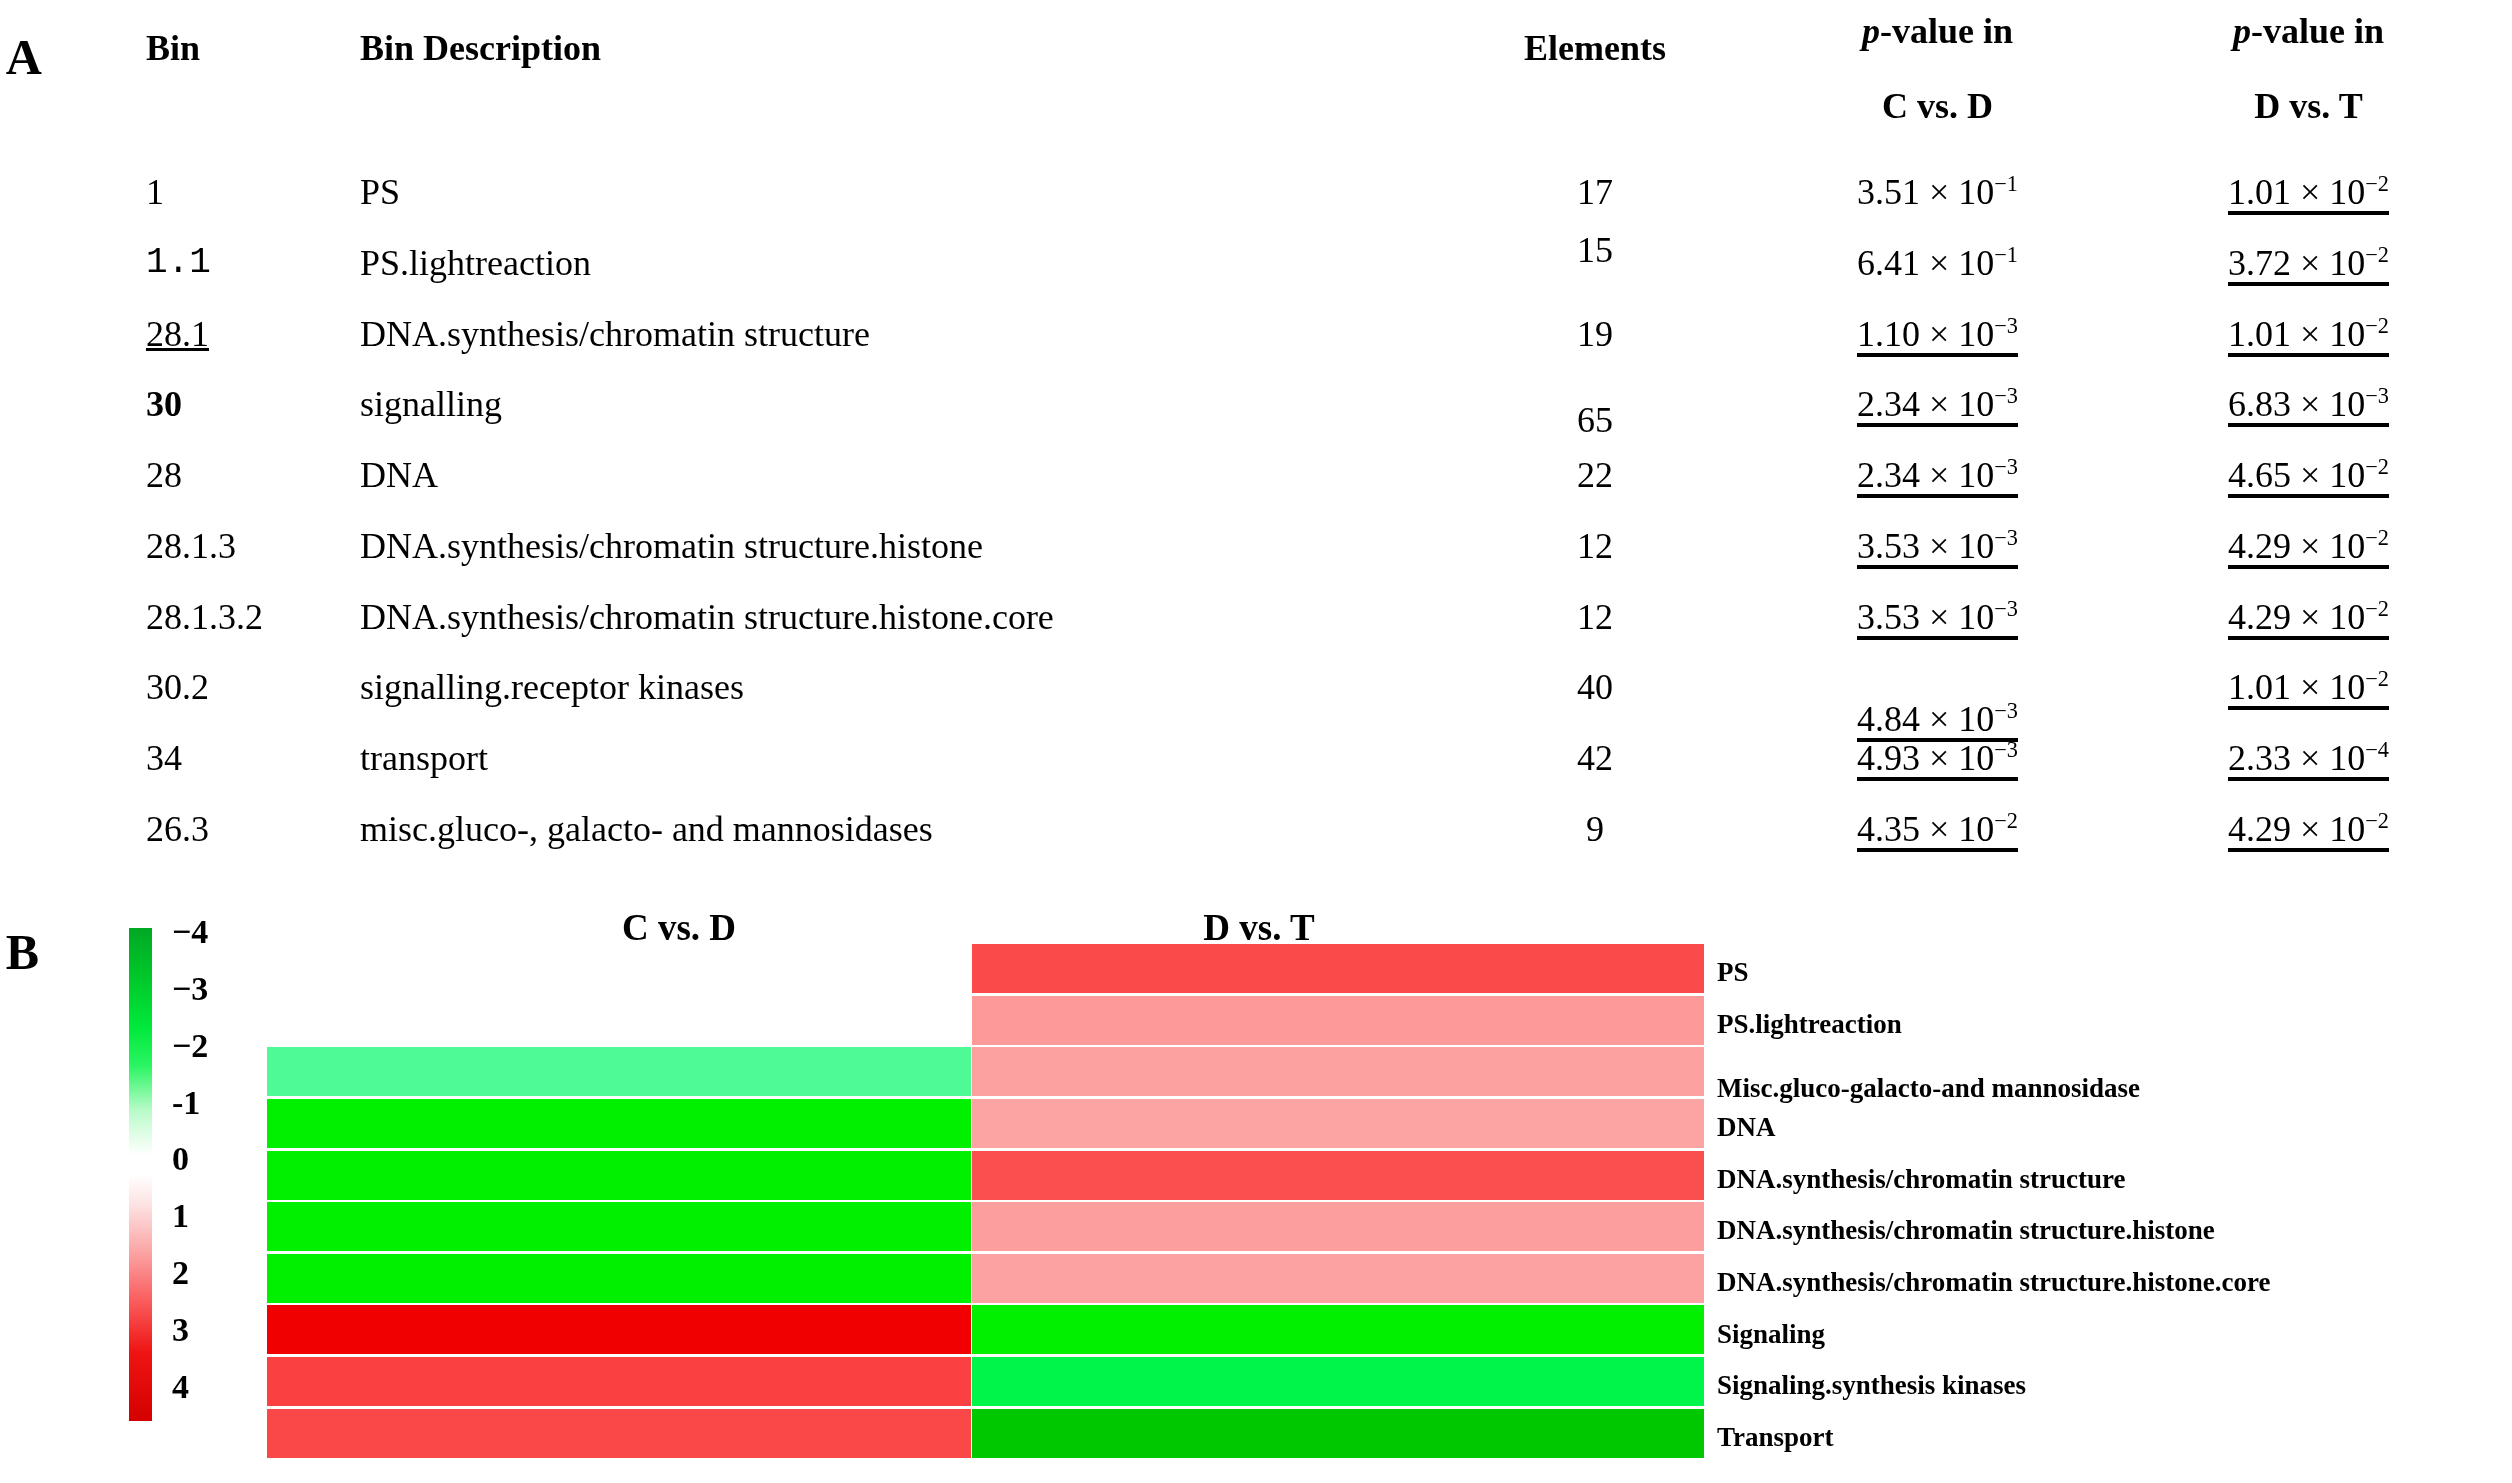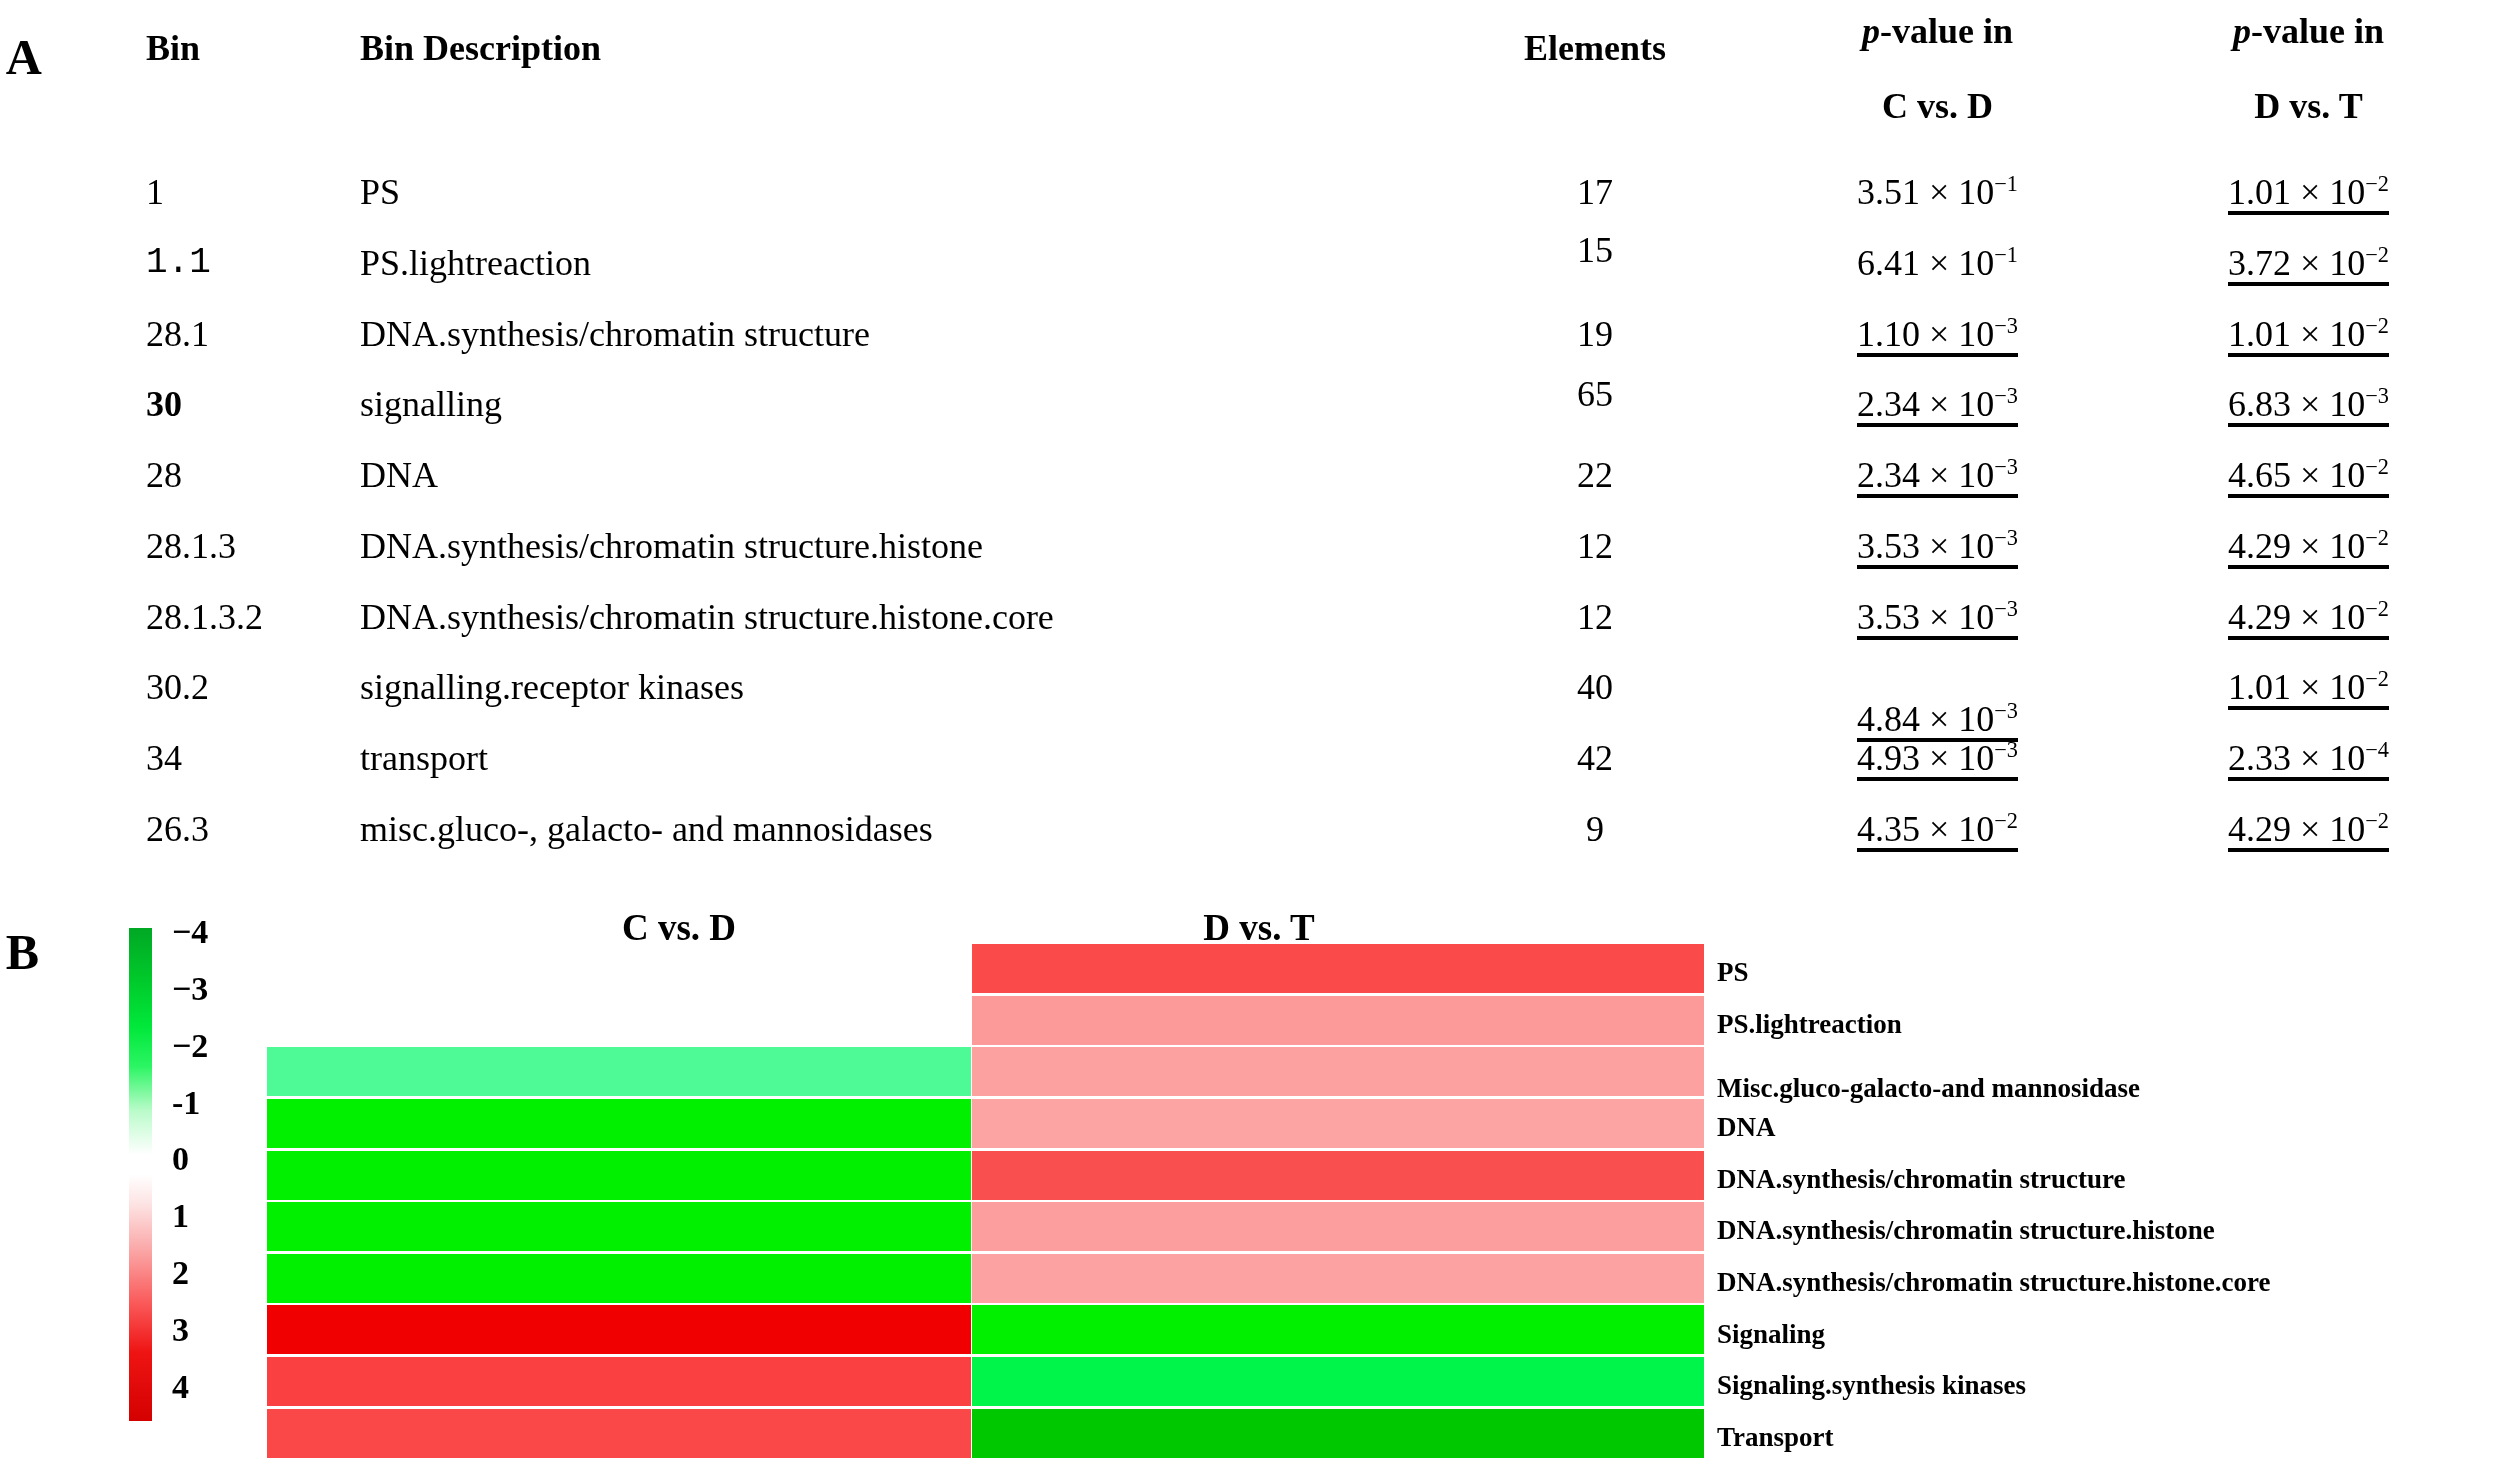--- a/index.html
+++ b/index.html
@@ -78,28 +78,28 @@
       <div class="body-cell c-bin" style="top: 174px;">1</div>
       <div class="body-cell c-desc" style="top: 174px;">PS</div>
       <div class="body-cell c-elem" style="top: 174px;">17</div>
       <div class="body-cell c-p1" style="top: 174px;"><span class="nosig">3.51 × 10<sup>−1</sup></span></div>
       <div class="body-cell c-p2" style="top: 174px;"><span class="sig">1.01 × 10<sup>−2</sup></span></div>
       <div class="body-cell c-bin" style="top: 245px; font-family: Liberation Mono, monospace;">1.1</div>
       <div class="body-cell c-desc" style="top: 245px;">PS.lightreaction</div>
       <div class="body-cell c-elem" style="top: 232px;">15</div>
       <div class="body-cell c-p1" style="top: 245px;"><span class="nosig">6.41 × 10<sup>−1</sup></span></div>
       <div class="body-cell c-p2" style="top: 245px;"><span class="sig">3.72 × 10<sup>−2</sup></span></div>
-      <div class="body-cell c-bin" style="top: 316px;">28.1</div>
+      <div class="body-cell c-bin" style="top: 316px; text-decoration: underline;">28.1</div>
       <div class="body-cell c-desc" style="top: 316px;">DNA.synthesis/chromatin structure</div>
       <div class="body-cell c-elem" style="top: 316px;">19</div>
       <div class="body-cell c-p1" style="top: 316px;"><span class="sig">1.10 × 10<sup>−3</sup></span></div>
       <div class="body-cell c-p2" style="top: 316px;"><span class="sig">1.01 × 10<sup>−2</sup></span></div>
       <div class="body-cell c-bin" style="top: 386px; font-weight: bold;">30</div>
       <div class="body-cell c-desc" style="top: 386px;">signalling</div>
-      <div class="body-cell c-elem" style="top: 376px;">65</div>
+      <div class="body-cell c-elem" style="top: 402px;">65</div>
       <div class="body-cell c-p1" style="top: 386px;"><span class="sig">2.34 × 10<sup>−3</sup></span></div>
       <div class="body-cell c-p2" style="top: 386px;"><span class="sig">6.83 × 10<sup>−3</sup></span></div>
       <div class="body-cell c-bin" style="top: 457px;">28</div>
       <div class="body-cell c-desc" style="top: 457px;">DNA</div>
       <div class="body-cell c-elem" style="top: 457px;">22</div>
       <div class="body-cell c-p1" style="top: 457px;"><span class="sig">2.34 × 10<sup>−3</sup></span></div>
       <div class="body-cell c-p2" style="top: 457px;"><span class="sig">4.65 × 10<sup>−2</sup></span></div>
       <div class="body-cell c-bin" style="top: 528px;">28.1.3</div>
       <div class="body-cell c-desc" style="top: 528px;">DNA.synthesis/chromatin structure.histone</div>
       <div class="body-cell c-elem" style="top: 528px;">12</div>

